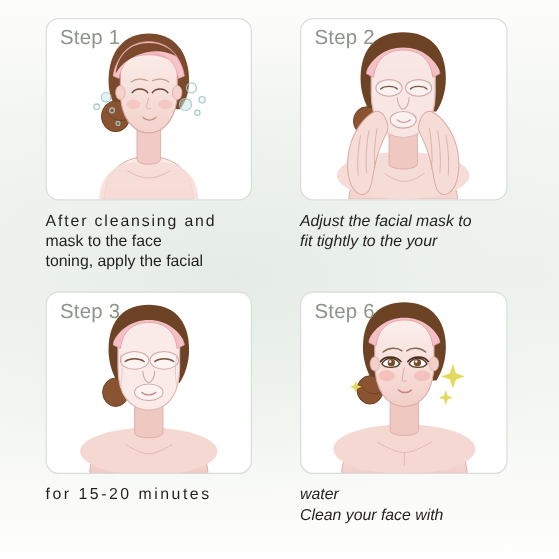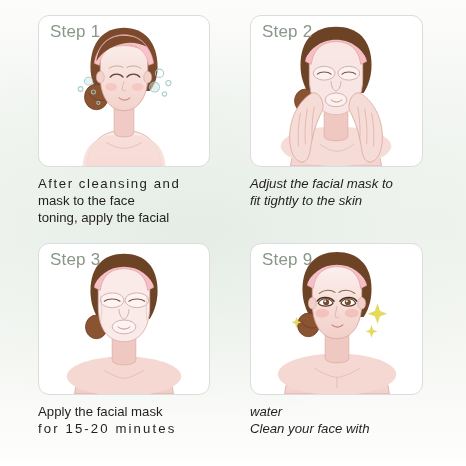--- a/index.html
+++ b/index.html
@@ -205,21 +205,21 @@
             <path d="M57 94 C55 105 54 118 55 130"></path>
             <path d="M64 92 C62 103 61 115 62 126"></path>
             <path d="M122 98 C124 108 125 120 124 132"></path>
             <path d="M115 94 C117 105 118 118 117 130"></path>
             <path d="M108 92 C110 103 111 115 110 126"></path>
           </g>
         </svg>
       </div>
       <div class="caption">
         <span class="ln">Adjust the facial mask to</span>
-        <span class="ln">fit tightly to the skin</span>
+        <span class="ln">fit tightly to the your</span>
       </div>
     </div>
 
     <div class="panel row2">
       <div class="card">
         <div class="step-label">Step 3</div>
         <svg class="art" viewBox="0 0 172 152" xmlns="http://www.w3.org/2000/svg">
           <defs>
             <linearGradient id="sk3" x1="0" y1="0" x2="0" y2="1">
               <stop offset="0%" stop-color="#fbeeea"></stop>
@@ -248,28 +248,27 @@
           <path d="M80 84 C83 87 89 87 92 84" fill="none" stroke="#cd8c86" stroke-width="1" stroke-linecap="round"></path>
 
           <path d="M62 52 C64 60 64 72 62 80" fill="none" stroke="#e3c3bf" stroke-width="0.7"></path>
           <path d="M110 52 C108 60 108 72 110 80" fill="none" stroke="#e3c3bf" stroke-width="0.7"></path>
 
           <path d="M56 44 C58 27 70 17 86 17 C102 17 114 27 116 44 L110 47 C108 31 98 25 86 25 C74 25 64 31 62 47 Z" fill="#f5c0c5" stroke="#e49ba3" stroke-width="0.7"></path>
           <path d="M54 46 C56 24 69 13 86 13 C103 13 116 24 118 46 C113 32 101 23 86 23 C71 23 59 32 54 46 Z" fill="#6d4326"></path>
         </svg>
       </div>
       <div class="caption">
-        <span class="ln">Apply the facial mask</span>
         <span class="ln wide2">for 15-20 minutes</span>
       </div>
     </div>
 
     <div class="panel col2 row2">
       <div class="card">
-        <div class="step-label">Step 9</div>
+        <div class="step-label">Step 6</div>
         <svg class="art" viewBox="0 0 173 152" xmlns="http://www.w3.org/2000/svg">
           <defs>
             <linearGradient id="sk4" x1="0" y1="0" x2="0" y2="1">
               <stop offset="0%" stop-color="#fcf1ee"></stop>
                 <stop offset="100%" stop-color="#f2cfc9"></stop>
             </linearGradient>
           </defs>
 
           <path d="M34 152 C36 124 58 112 87 112 C116 112 138 124 140 152 Z" fill="url(#sk4)" stroke="#dba9a1" stroke-width="0.8"></path>
           <ellipse cx="87" cy="132" rx="60" ry="21" fill="#f6d8d3"></ellipse>

